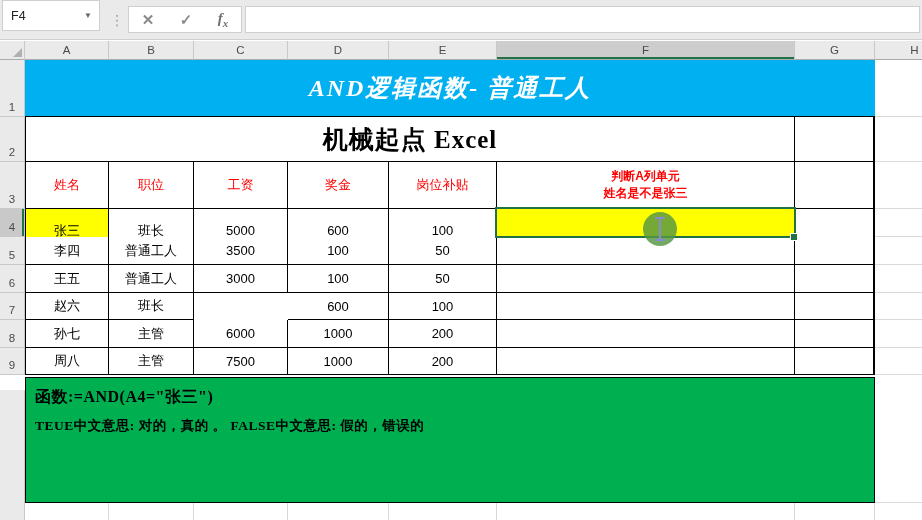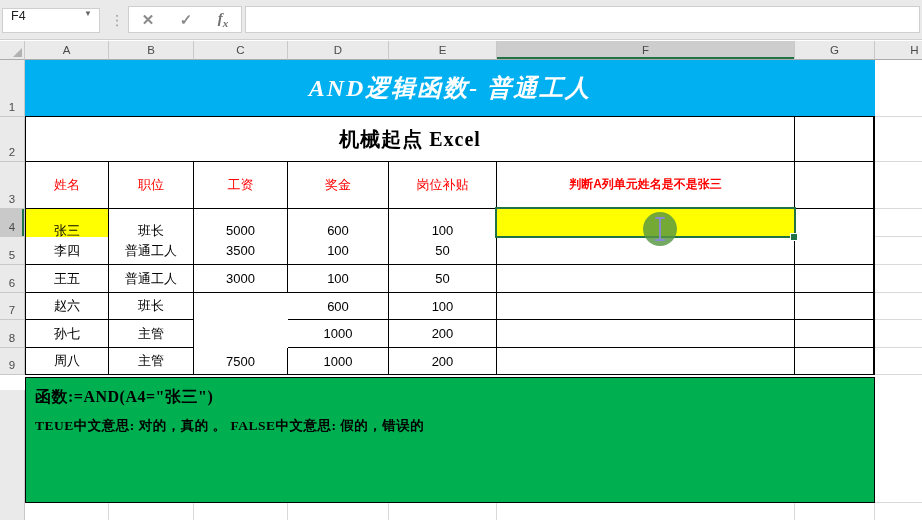--- a/index.html
+++ b/index.html
@@ -2,22 +2,22 @@
 <html><head>
 <meta charset="utf-8">
 <style>
   html,body{margin:0;padding:0;background:#f3f3f3;}
   .screen{position:relative;width:922px;height:520px;background:#fff;overflow:hidden;
           font-family:"Liberation Sans",sans-serif;-webkit-font-smoothing:antialiased;}
 
   
   .topbar{position:absolute;left:0;top:0;width:922px;height:40px;background:#EAEAEA;
           border-bottom:1px solid #CFCFCF;box-sizing:border-box;}
-  .namebox{position:absolute;left:2px;top:8px;width:98px;height:25px;background:#fff;
-           border:1px solid #CFCFCF;box-sizing:border-box;display:flex;align-items:flex-start;}
+  .namebox{position:absolute;left:2px;top:0;width:98px;height:31px;background:#fff;
+           border:1px solid #CFCFCF;box-sizing:border-box;display:flex;align-items:center;}
   .namebox .nb-text{padding-left:8px;font-size:12.5px;color:#222;flex:1;}
   .namebox .nb-arrow{font-size:8px;color:#666;padding-right:7px;}
   .sep-dots{position:absolute;left:110px;top:9px;color:#9a9a9a;font-size:14px;line-height:22px;}
   .fbtns{position:absolute;left:128px;top:6px;width:114px;height:27px;background:#fff;
          border:1px solid #CFCFCF;box-sizing:border-box;display:flex;align-items:center;
          justify-content:space-around;}
   .fbtn{color:#8a8a8a;font-size:15px;font-weight:bold;}
   .fx{font-family:"Liberation Serif",serif;color:#6f6f6f;font-size:15px;font-style:italic;font-weight:700;}
   .fx sub{font-size:11px;}
   .fbar{position:absolute;left:245px;top:6px;width:675px;height:27px;background:#fff;
@@ -54,28 +54,28 @@
   .rw8{top:320px;height:28px}.rw9{top:348px;height:27px}
 
   
   .cell{position:absolute;box-sizing:border-box;background:#fff;color:#000;
         border-right:1px solid #000;border-bottom:1px solid #000;
         display:flex;align-items:center;justify-content:center;font-size:13px;}
   .cell.bl{border-left:1px solid #000}
   .cell.thick{border-right:2px solid #000}
   .cell.redtxt{color:#FF0000;}
   .cell.yellow{background:#FFFF00;}
-  .judge{flex-direction:row;font-weight:bold;font-size:12px;line-height:1.45;}
+  .judge{flex-direction:column;font-weight:bold;font-size:12px;line-height:1.45;}
 
   .banner{position:absolute;left:25px;top:60px;width:850px;height:57px;background:#00B0F0;
           box-sizing:border-box;border-bottom:1px solid #000;
           display:flex;align-items:center;justify-content:center;
           color:#fff;font-family:"Liberation Serif",serif;font-style:italic;
           font-weight:700;font-size:24px;letter-spacing:2px;}
-  .title-cell{font-family:"Liberation Serif",serif;font-weight:700;font-size:20px;letter-spacing:1px;}
+  .title-cell{font-family:"Liberation Serif",serif;font-weight:700;font-size:25px;letter-spacing:1px;}
 
   
   .note{position:absolute;left:25px;top:377px;width:850px;height:126px;background:#00B050;
         box-sizing:border-box;border:1px solid #000;padding:9px 0 0 9px;
         font-family:"Liberation Serif",serif;font-weight:700;color:#000;}
   .note .l1{font-size:16px;margin-bottom:9px;letter-spacing:.5px;}
   .note .l2{font-size:15px;margin-bottom:8px;letter-spacing:.5px;}
   .note .l3{font-size:13.5px;letter-spacing:.5px;}
   .note .red{color:#FF0000;}
 
@@ -180,20 +180,21 @@
 
   <div class="cell bl cA rw7">赵六</div>
   <div class="cell cB rw7">班长</div>
   <div class="cell cD rw7">600</div>
   <div class="cell cE rw7">100</div>
   <div class="cell cF rw7"></div>
   <div class="cell thick cG rw7"></div>
 
   <div class="cell bl cA rw8">孙七</div>
   <div class="cell cB rw8">主管</div>
+  <div class="cell cC rw8">6000</div>
   <div class="cell cD rw8">1000</div>
   <div class="cell cE rw8">200</div>
   <div class="cell cF rw8"></div>
   <div class="cell thick cG rw8"></div>
 
   <div class="cell bl cA rw9">周八</div>
   <div class="cell cB rw9">主管</div>
   <div class="cell cC rw9">7500</div>
   <div class="cell cD rw9">1000</div>
   <div class="cell cE rw9">200</div>

